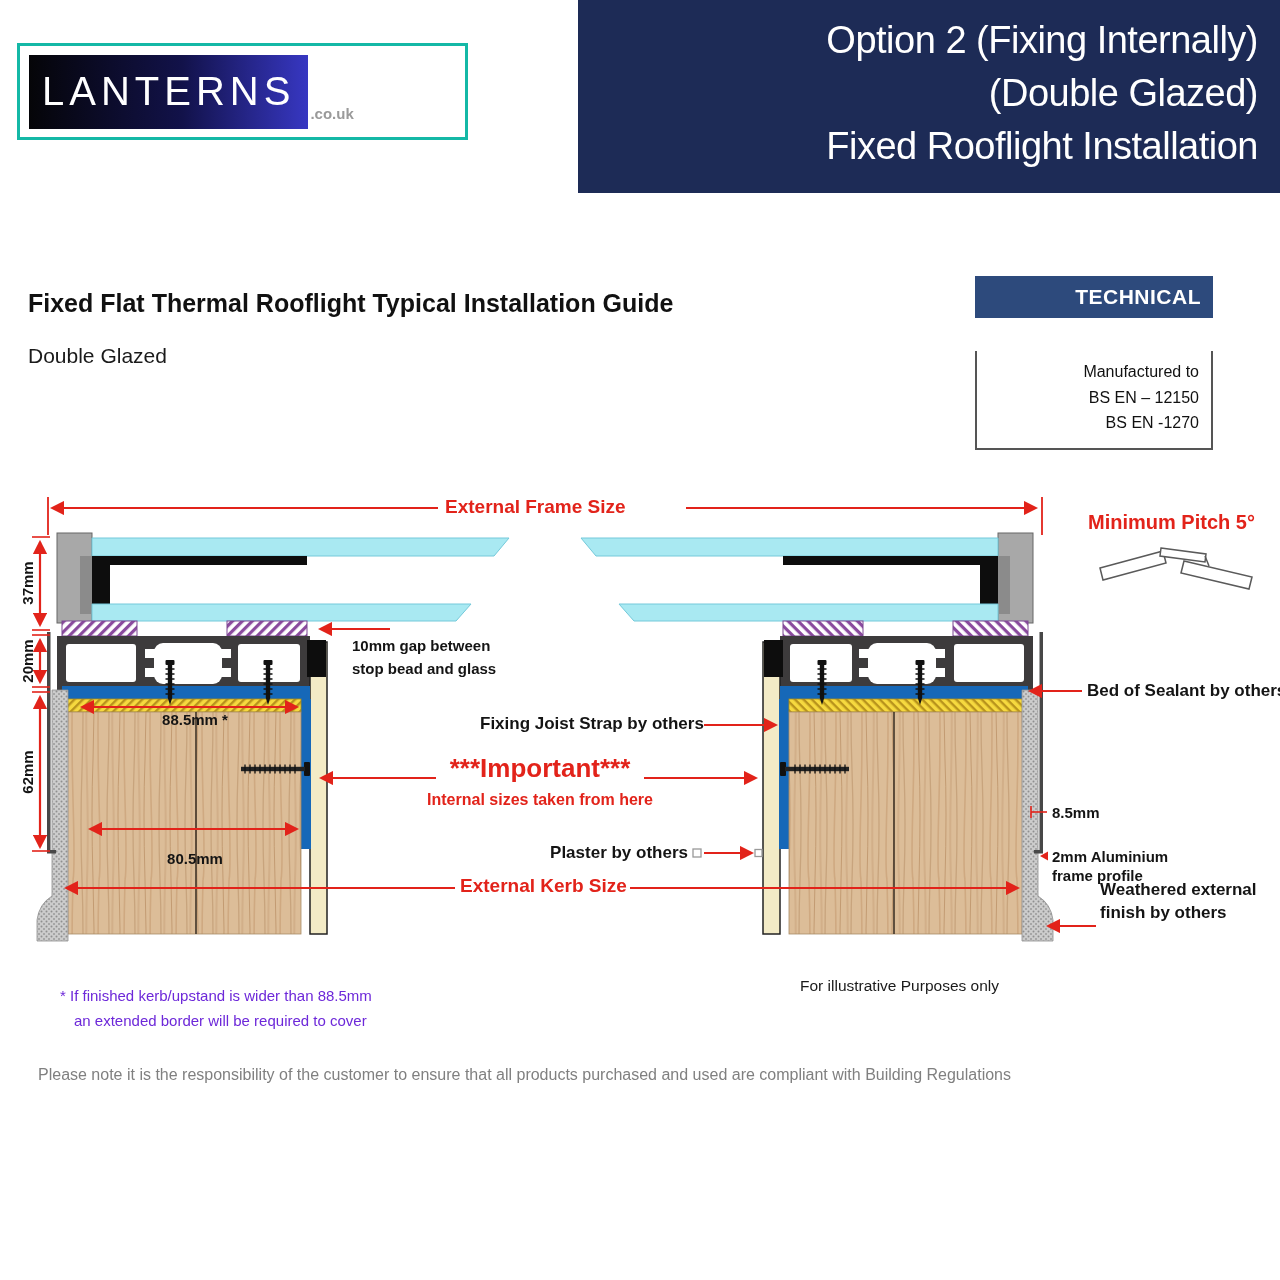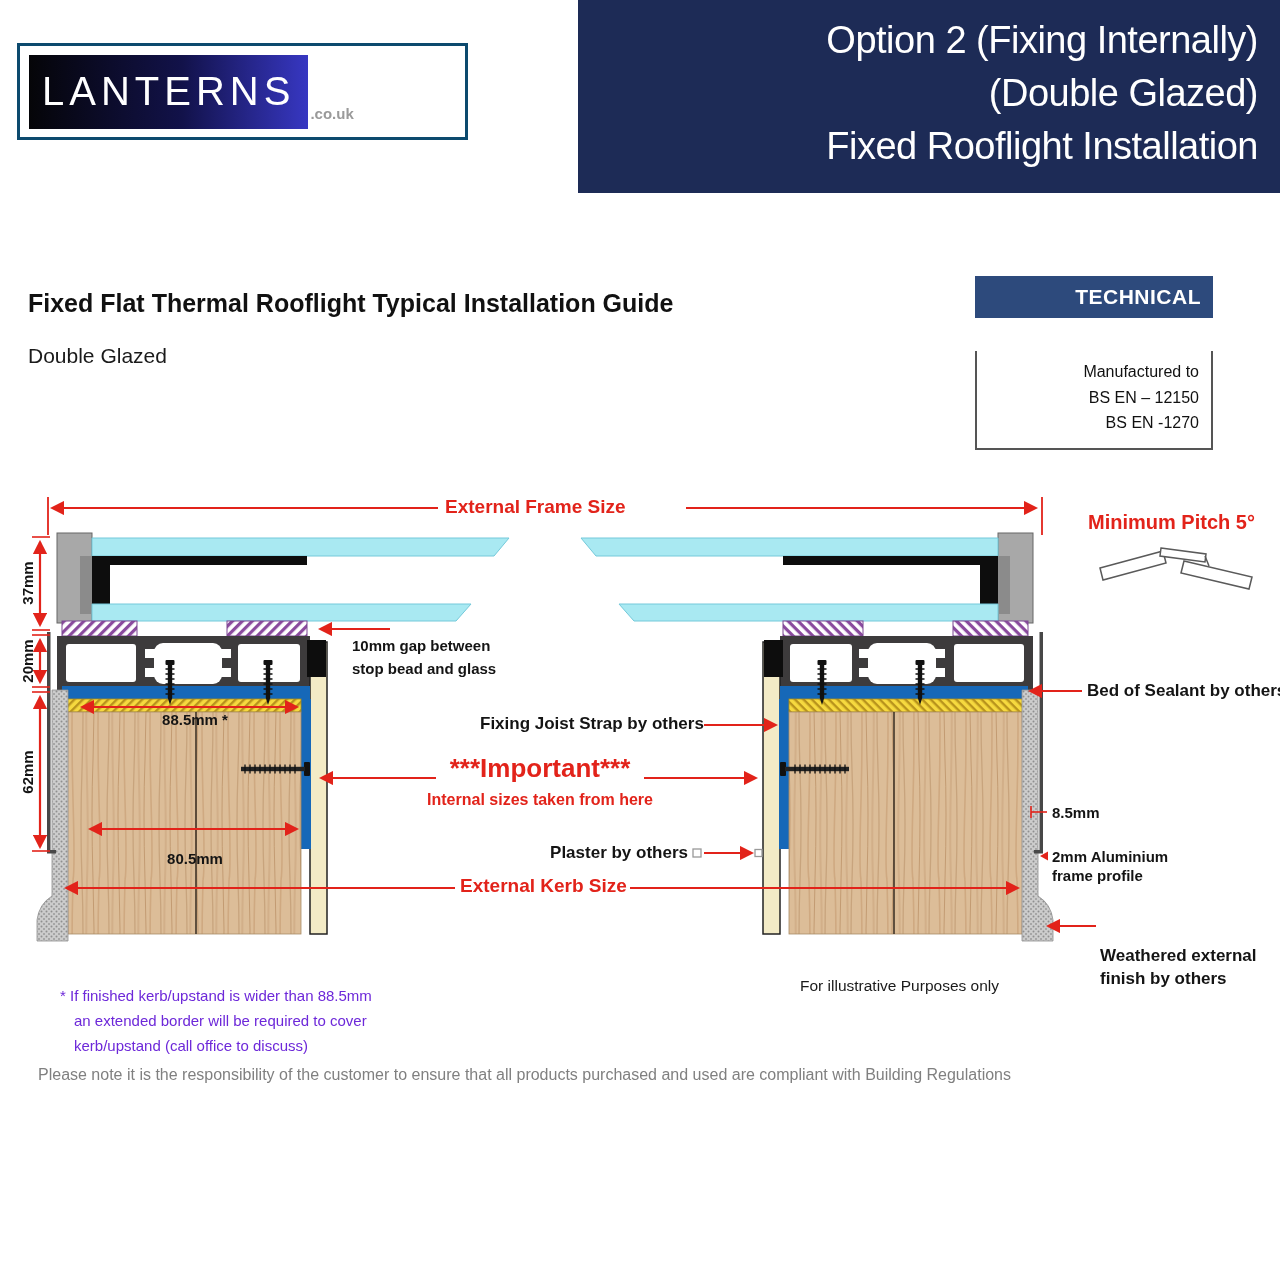--- a/index.html
+++ b/index.html
@@ -8,21 +8,21 @@
   .abs{position:absolute;}
   .lbl{position:absolute;white-space:nowrap;color:#141414;}
   .red{color:#e2231a;}
   .ctr{text-align:center;}
   .rgt{text-align:right;}
   
   .banner{left:578px;top:0;width:702px;height:193px;background:#1d2b56;color:#fff;
           text-align:right;box-sizing:border-box;padding:14px 22px 0 16px;
           font-size:38px;line-height:53px;font-weight:500;letter-spacing:-0.5px;}
   
-  .logo{left:17px;top:43px;width:451px;height:97px;border:3px solid #0c4a6e;background:#fff;
+  .logo{left:17px;top:43px;width:451px;height:97px;border:3px solid #14b8a6;background:#fff;
         box-sizing:border-box;display:flex;align-items:center;padding-left:9px;}
   .logo-grad{background:linear-gradient(90deg,#050508 0%,#12124a 55%,#3737c2 100%);
              height:74px;display:flex;align-items:center;padding:0 13px;}
   .logo-lanterns{color:#fff;font-size:40px;font-weight:300;letter-spacing:5px;}
   .logo-direct{color:#0d0d0d;font-size:40px;font-weight:800;letter-spacing:1px;margin-left:7px;}
   .logo-tld{color:#9a9a9a;font-size:15px;font-weight:700;align-self:flex-end;margin:0 0 15px 2px;}
   
   .title{left:28px;top:289px;font-size:25px;font-weight:bold;color:#111;}
   .subtitle{left:28px;top:344px;font-size:21px;color:#1a1a1a;}
   
@@ -218,26 +218,25 @@
 
 <div class="lbl big-red red ctr" style="left:460px;top:875px;width:166px;">External Kerb Size</div>
 
 <div class="lbl dim" style="left:1052px;top:804px;">8.5mm</div>
 
 <div class="lbl note" style="left:1052px;top:847px;line-height:19px;">
   <div>2mm Aluminium</div>
   <div>frame profile</div>
 </div>
 
-<div class="lbl callout" style="left:1100px;top:944px;line-height:23px;">
+<div class="lbl callout" style="left:1100px;top:878px;line-height:23px;">
   <div>Weathered external</div>
   <div>finish by others</div>
 </div>
 
 <div class="footnote abs">
   <div>* If finished kerb/upstand is wider than 88.5mm</div>
   <div class="ind">an extended border will be required to cover</div>
-  <div class="ind">kerb/upstand (call office to discuss)</div>
 </div>
 
 <div class="lbl illus">For illustrative Purposes only</div>
 
 <div class="lbl disclaimer">Please note it is the responsibility of the customer to ensure that all products purchased and used are compliant with Building Regulations</div>
 
 </body></html>

